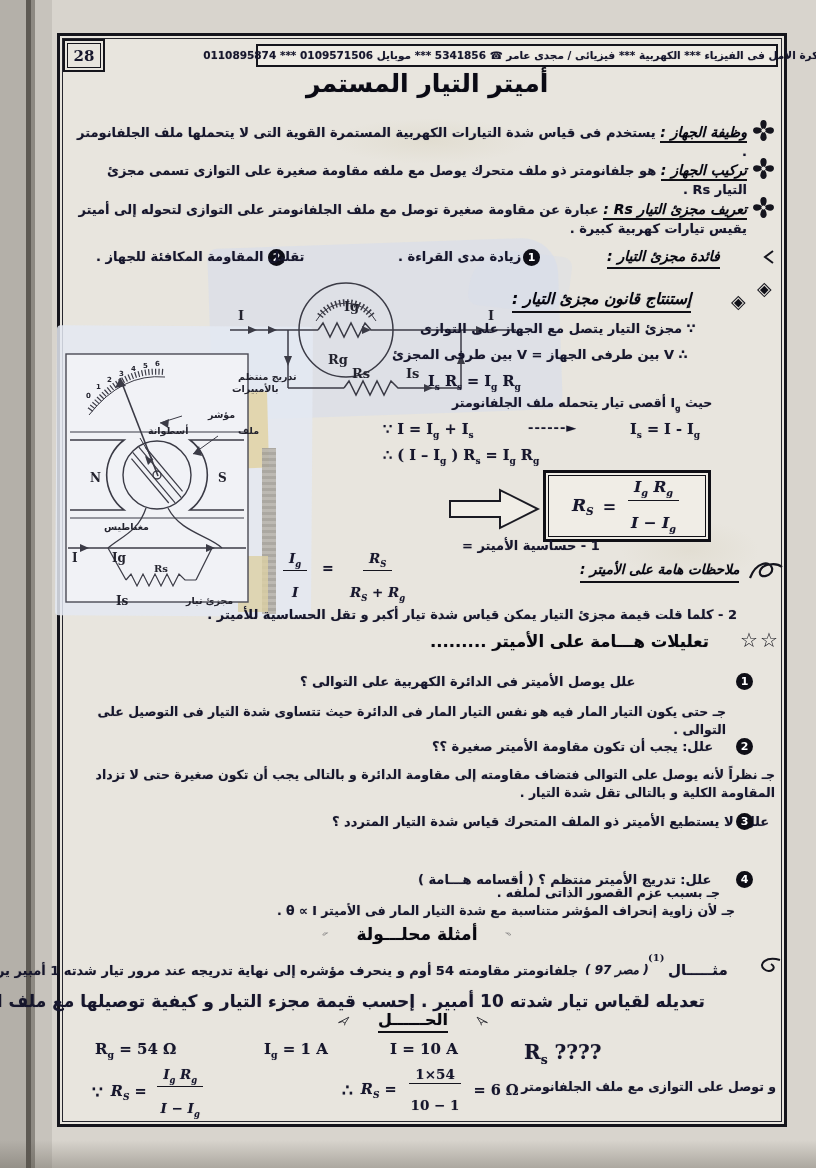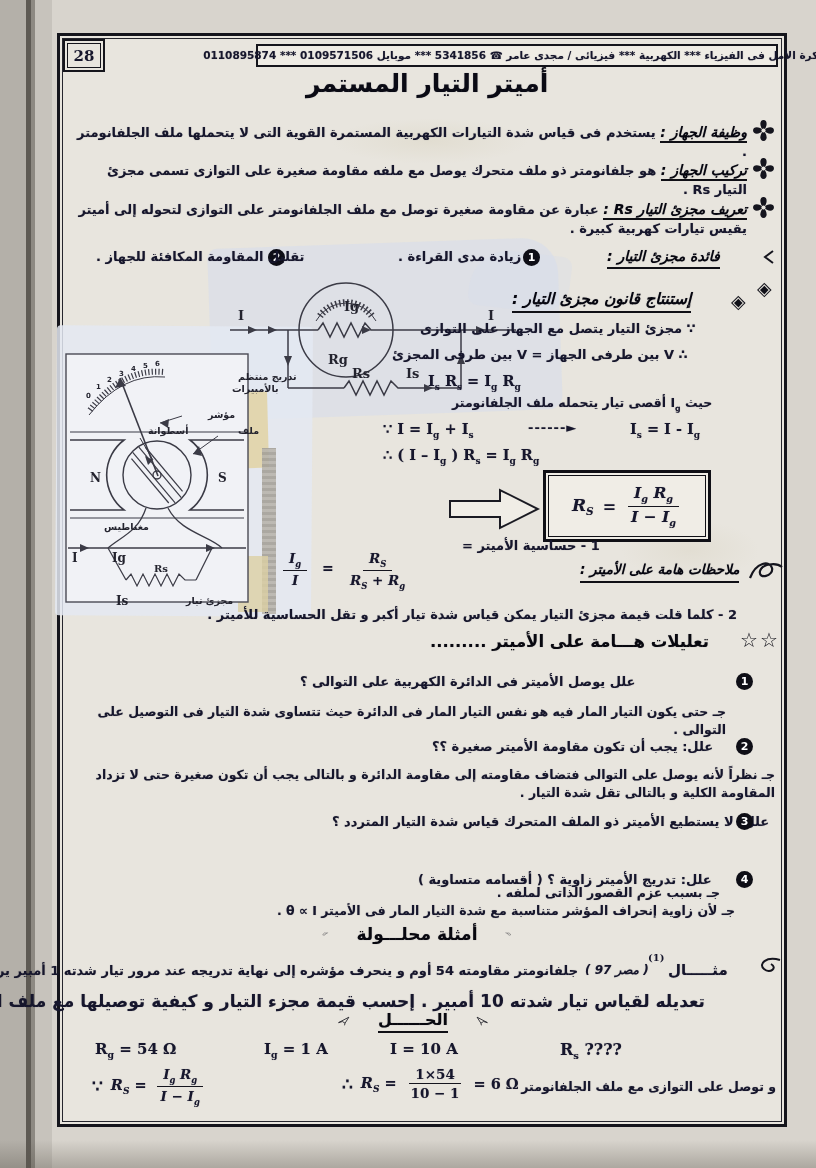--- a/index.html
+++ b/index.html
@@ -21,21 +21,21 @@
   .ser{font-family:"DejaVu Serif","Liberation Serif",serif;}
   .eq{font-family:"DejaVu Serif","Liberation Serif",serif;font-weight:bold;direction:ltr;
       white-space:nowrap;text-shadow:0 0 1px rgba(20,20,44,.3);}
   .ital{font-style:italic;}
   sub{font-size:.62em;}
   .badge{display:inline-flex;align-items:center;justify-content:center;
          width:17px;height:17px;border-radius:50%;background:#0e0e16;color:#fff;
          font-size:11px;font-weight:bold;font-family:"DejaVu Sans",sans-serif;}
   .frac{display:inline-flex;flex-direction:column;align-items:center;line-height:1.2;vertical-align:middle;}
   .frac .fnum{padding:0 6px 1px;border-bottom:1.5px solid #15151e;}
-  .frac .fden{padding:1px 6px 0;}
+  .frac .fden{padding:13px 6px 0;}
   .formula-box{
     box-sizing:border-box;border:3px solid #101016;background:#f0ede6;
     box-shadow:inset 0 0 0 2px #f0ede6, inset 0 0 0 3px #101016;
     display:flex;align-items:center;justify-content:center;gap:9px;
   }
   .banner{display:flex;align-items:center;gap:28px;justify-content:flex-start;}
   .stain{pointer-events:none;position:absolute;}
   .nowrap{white-space:nowrap;}
   svg text{text-shadow:none;}
 </style>
@@ -199,21 +199,21 @@
 
   <span class="abs badge" style="left:736px;top:738px;z-index:4;">2</span>
   <div class="abs ar nowrap" style="left:432px;top:738px;z-index:3;">علل: يجب أن تكون مقاومة الأميتر صغيرة ؟؟</div>
   <div class="abs ar" style="left:62px;top:766px;width:713px;font-size:12.5px;z-index:3;">جـ  نظراً لأنه يوصل على التوالى فتضاف مقاومته  إلى مقاومة الدائرة و بالتالى يجب أن تكون صغيرة حتى لا تزداد المقاومة الكلية و بالتالى تقل شدة التيار .</div>
 
   <span class="abs badge" style="left:736px;top:813px;z-index:4;">3</span>
   <div class="abs ar nowrap" style="left:332px;top:813px;z-index:3;">علل: لا يستطيع الأميتر ذو الملف المتحرك قياس شدة التيار المتردد ؟</div>
   <div class="abs ar nowrap" style="left:470px;top:884px;width:250px;font-size:12.5px;z-index:3;">جـ  بسبب عزم القصور الذاتى لملفه .</div>
 
   <span class="abs badge" style="left:736px;top:871px;z-index:4;">4</span>
-  <div class="abs ar nowrap" style="left:418px;top:871px;z-index:3;">علل: تدريج الأميتر زاوية ؟ ( أقسامه متساوية )</div>
+  <div class="abs ar nowrap" style="left:418px;top:871px;z-index:3;">علل: تدريج الأميتر منتظم ؟ ( أقسامه هـــامة )</div>
   <div class="abs ar nowrap" style="left:405px;top:902px;width:330px;font-size:12.5px;z-index:3;">جـ  لأن زاوية إنحراف المؤشر متناسبة مع شدة التيار المار فى الأميتر  θ ∝ I .</div>
 
   <div class="abs banner" style="left:322px;top:922px;width:190px;z-index:3;">
     <svg width="30" height="22" viewBox="0 0 30 22">
       <path d="M3 14 Q10 2 22 7 Q16 9 14 15 Q9 19 3 14 Z M22 7 L28 5" stroke="#15151e" stroke-width="1.6" fill="none"></path>
     </svg>
     <span class="ar nowrap" style="font-size:17px;font-weight:900;color:#08080f;">أمثلة محلـــولة</span>
     <svg width="30" height="22" viewBox="0 0 30 22">
       <path d="M27 14 Q20 2 8 7 Q14 9 16 15 Q21 19 27 14 Z M8 7 L2 5" stroke="#15151e" stroke-width="1.6" fill="none"></path>
     </svg>
@@ -234,21 +234,21 @@
     </svg>
     <span class="ar nowrap" style="font-size:16px;font-weight:900;color:#08080f;border-bottom:2.5px solid #101016;">الحــــــل</span>
     <svg width="22" height="18" viewBox="0 0 22 18">
       <path d="M21 12 L2 2 L9 13 L14 10 Z M9 13 L10 17" stroke="#15151e" stroke-width="1.5" fill="none"></path>
     </svg>
   </div>
 
   <div class="abs eq" style="left:95px;top:1040px;font-size:15px;z-index:3;">R<sub>g</sub> = 54  Ω</div>
   <div class="abs eq" style="left:264px;top:1040px;font-size:15px;z-index:3;">I<sub>g</sub> = 1 A</div>
   <div class="abs eq" style="left:390px;top:1040px;font-size:15px;z-index:3;">I = 10 A</div>
-  <div class="abs eq" style="left:524px;top:1040px;font-size:16px;z-index:3;margin-left:36px;">R<sub>s</sub> ????</div>
+  <div class="abs eq" style="left:524px;top:1040px;font-size:20px;z-index:3;">R<sub>s</sub> ????</div>
 
   <div class="abs" style="left:92px;top:1066px;display:flex;align-items:center;gap:8px;z-index:3;">
     <span class="eq" style="font-size:17px;">∵</span>
     <span class="eq ital" style="font-size:14.5px;">R<sub>S</sub>  =</span>
     <span class="frac eq ital" style="font-size:13.5px;">
       <span class="fnum">I<sub>g</sub>  R<sub>g</sub></span>
       <span class="fden">I  −  I<sub>g</sub></span>
     </span>
   </div>
   <div class="abs" style="left:342px;top:1066px;display:flex;align-items:center;gap:8px;z-index:3;">

